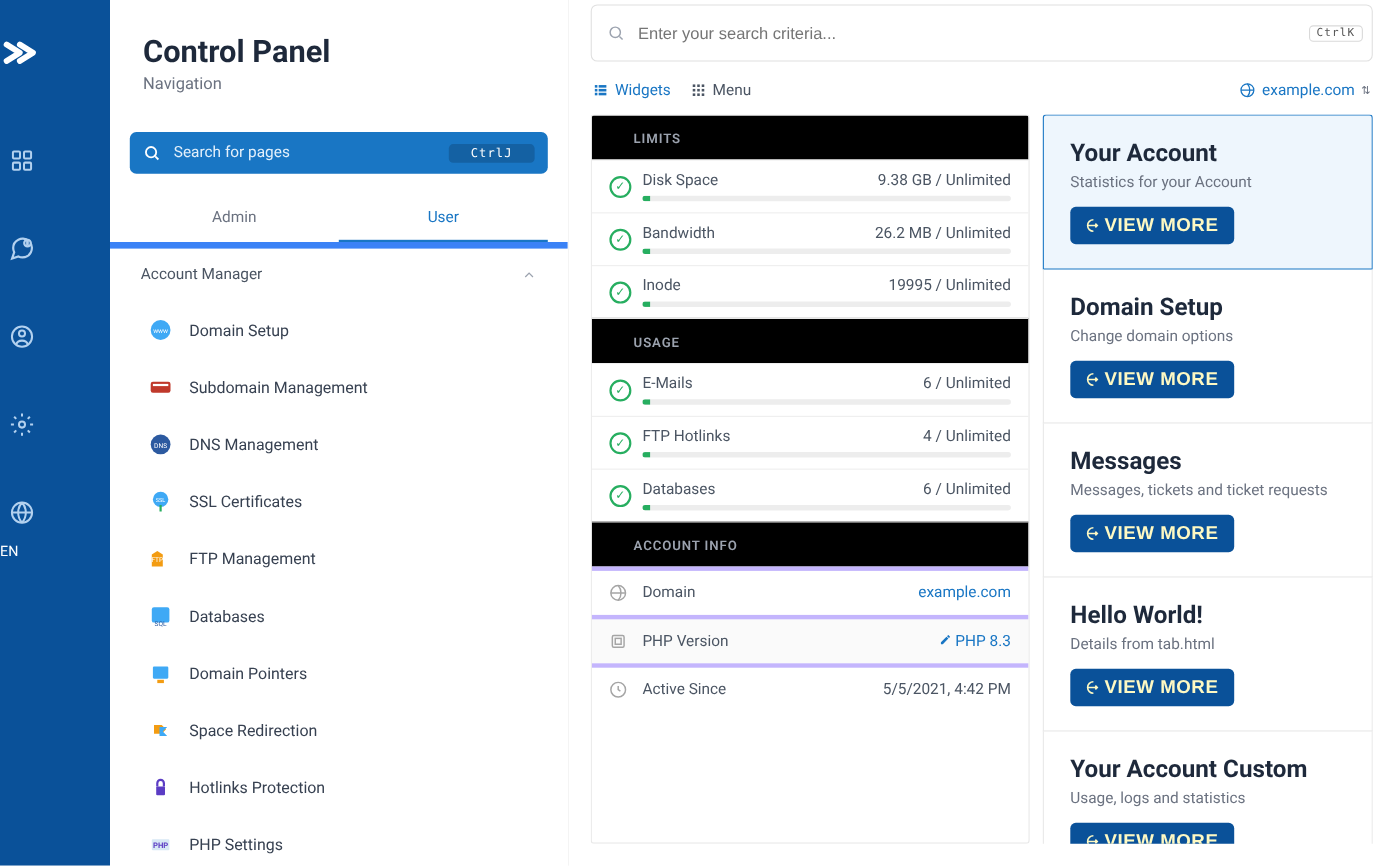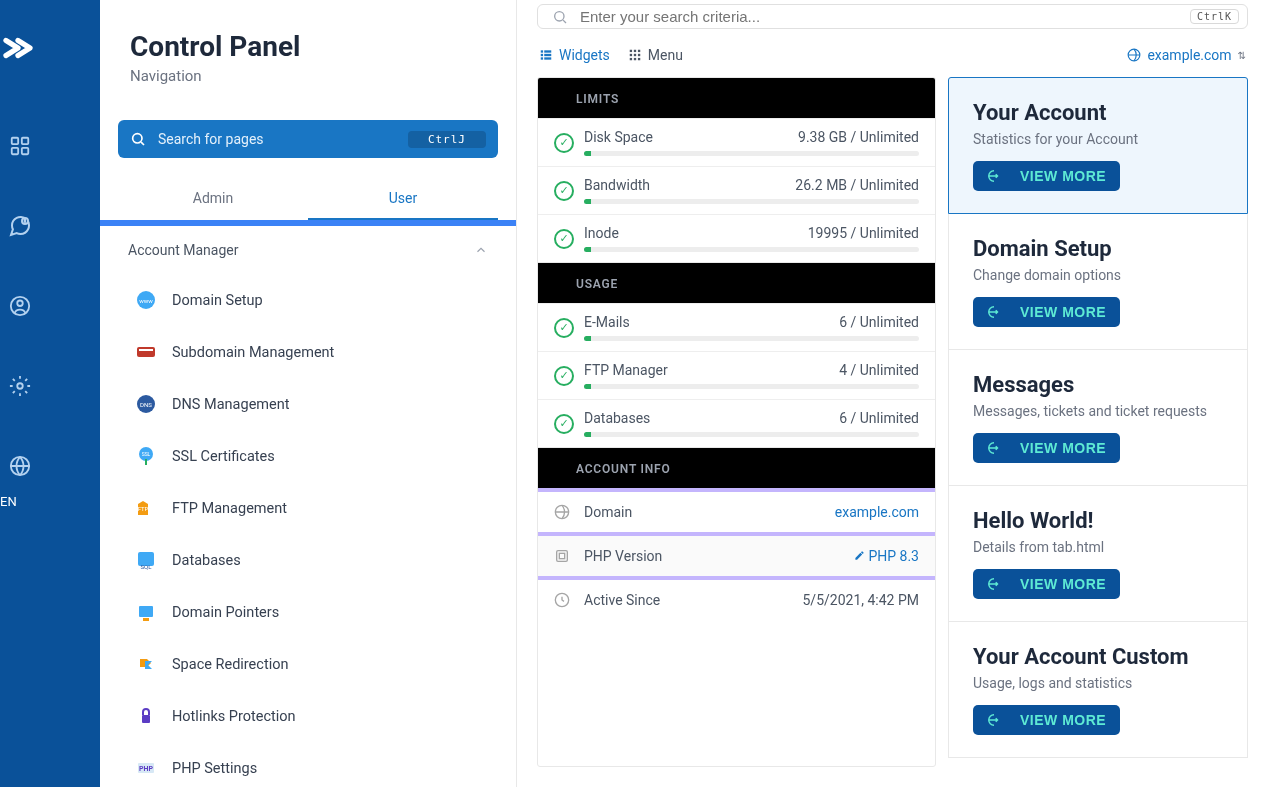--- a/index.html
+++ b/index.html
@@ -140,21 +140,21 @@
     .main {
       flex: 1;
       padding: 0 20px 20px 20px;
       background: #fff;
       display: flex;
       flex-direction: column;
       overflow: hidden;
     }
     .top-search {
       margin-top: 4px;
-      height: 25px;
+      height: 52px;
       border: 1px solid #e0e0e0;
       border-radius: 6px;
       display: flex;
       align-items: center;
       padding: 0 8px 0 14px;
       background: #fff;
     }
     .top-search .srch-icon { color: #9ca3af; margin-right: 12px; }
     .top-search input {
       flex: 1;
@@ -296,30 +296,30 @@
       margin-bottom: 6px;
       color: #1e293b;
     }
     .card .desc {
       font-size: 14px;
       color: #6b7280;
       margin-bottom: 14px;
     }
     .view-btn {
       background: #0a5199;
-      color: #5eead4;
+      color: #fef9c3;
       border: none;
       padding: 7px 14px;
       border-radius: 5px;
-      font-size: 14px;
+      font-size: 17px;
       font-weight: 600;
       letter-spacing: 0.5px;
       display: inline-flex;
       align-items: center;
-      gap: 19px;
+      gap: 3px;
       cursor: pointer;
     }
     
     svg { display: block; }
   </style>
 </head>
 <body>
 
 <div class="icon-rail">
   <div class="logo-icon">
@@ -592,21 +592,21 @@
               </div>
       <div class="bar">
                 <div class="fill"></div>
               </div>
     </div>
   </div>
           <div class="limit-row">
     <div class="ok-icon">✓</div>
     <div class="limit-body">
       <div class="top-line">
-                <span>FTP Manager</span>
+                <span>FTP Hotlinks</span>
                 <span>4 / Unlimited</span>
               </div>
       <div class="bar">
                 <div class="fill"></div>
               </div>
     </div>
   </div>
           <div class="limit-row">
     <div class="ok-icon">✓</div>
     <div class="limit-body">

